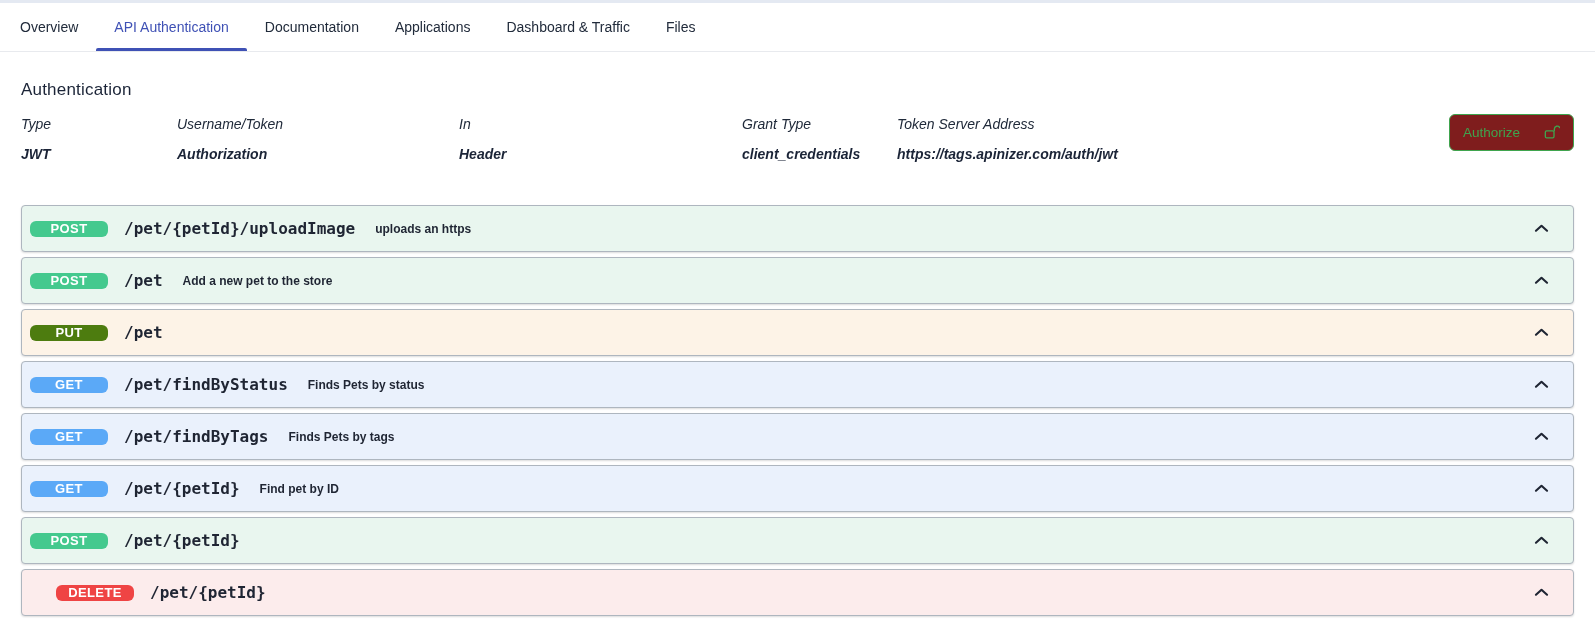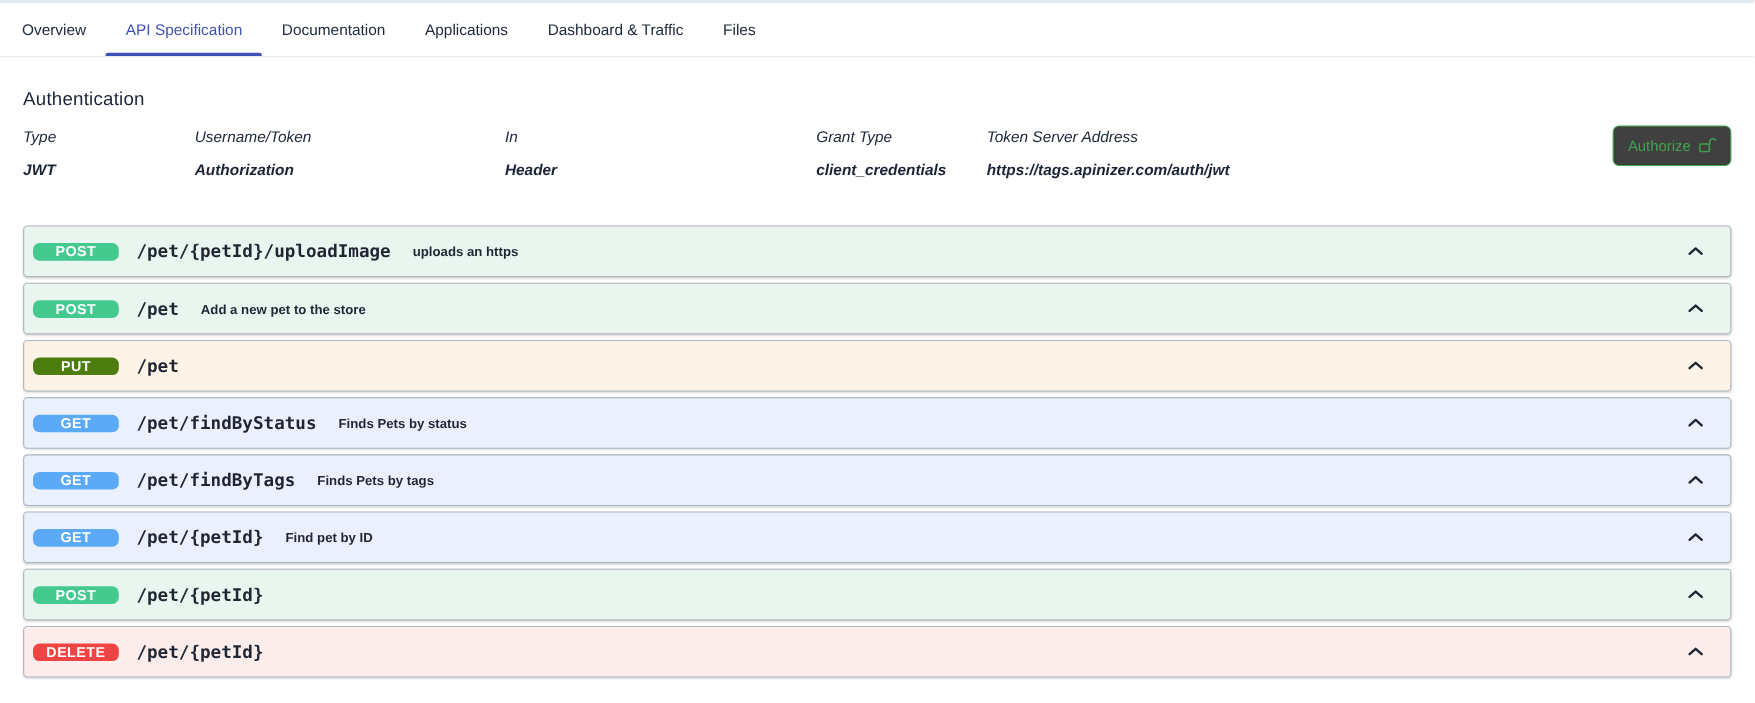--- a/index.html
+++ b/index.html
@@ -67,22 +67,22 @@
   .auth-value { font-weight: 700; color: #1b2437; }
   .authorize-btn {
     position: absolute;
     top: 34px;
     right: 0;
     height: 37px;
     min-width: 94px;
     padding: 0 13px;
     display: inline-flex;
     align-items: center;
-    gap: 7px;
-    background: #404040;
+    gap: 24px;
+    background: #7f1d1d;
     border: 1px solid #3fa44e;
     border-radius: 6px;
     color: #3fa44e;
     font-size: 13.5px;
     font-weight: 500;
     cursor: pointer;
     font-family: "Liberation Sans", sans-serif;
   }
 
   
@@ -130,21 +130,21 @@
   .row-spacer { flex: 1; }
   .chevron { display: flex; align-items: center; }
 </style>
 </head>
 <body>
 
 <div class="top-strip"></div>
 
 <nav class="tab-bar">
     <div class="tab">Overview</div>
-    <div class="tab active">API Specification</div>
+    <div class="tab active">API Authentication</div>
     <div class="tab">Documentation</div>
     <div class="tab">Applications</div>
     <div class="tab">Dashboard &amp; Traffic</div>
     <div class="tab">Files</div>
   </nav>
 
 <div class="content">
 
   <section class="auth-section">
     <h2 class="auth-title">Authentication</h2>
@@ -243,21 +243,21 @@
         <span class="method-badge" style="background: rgb(68, 201, 142);">POST</span>
         <span class="endpoint-path">/pet/{petId}</span>
         <span class="row-spacer"></span>
         <span class="chevron">
           <svg viewBox="0 0 24 24" width="19" height="19" aria-hidden="true">
             <path d="M5 14.8 L12 8.6 L19 14.8" fill="none" stroke="#1f2533" stroke-width="2.7" stroke-linecap="round" stroke-linejoin="round"></path>
           </svg>
         </span>
       </div>
       <div class="endpoint-row" style="background: rgb(252, 236, 236);">
-        <span class="method-badge" style="background: rgb(239, 68, 68);">DELETE</span>
+        <span class="method-badge" style="background: rgb(239, 68, 68); margin-left: 26px;">DELETE</span>
         <span class="endpoint-path">/pet/{petId}</span>
         <span class="row-spacer"></span>
         <span class="chevron">
           <svg viewBox="0 0 24 24" width="19" height="19" aria-hidden="true">
             <path d="M5 14.8 L12 8.6 L19 14.8" fill="none" stroke="#1f2533" stroke-width="2.7" stroke-linecap="round" stroke-linejoin="round"></path>
           </svg>
         </span>
       </div>
     </section>
 

